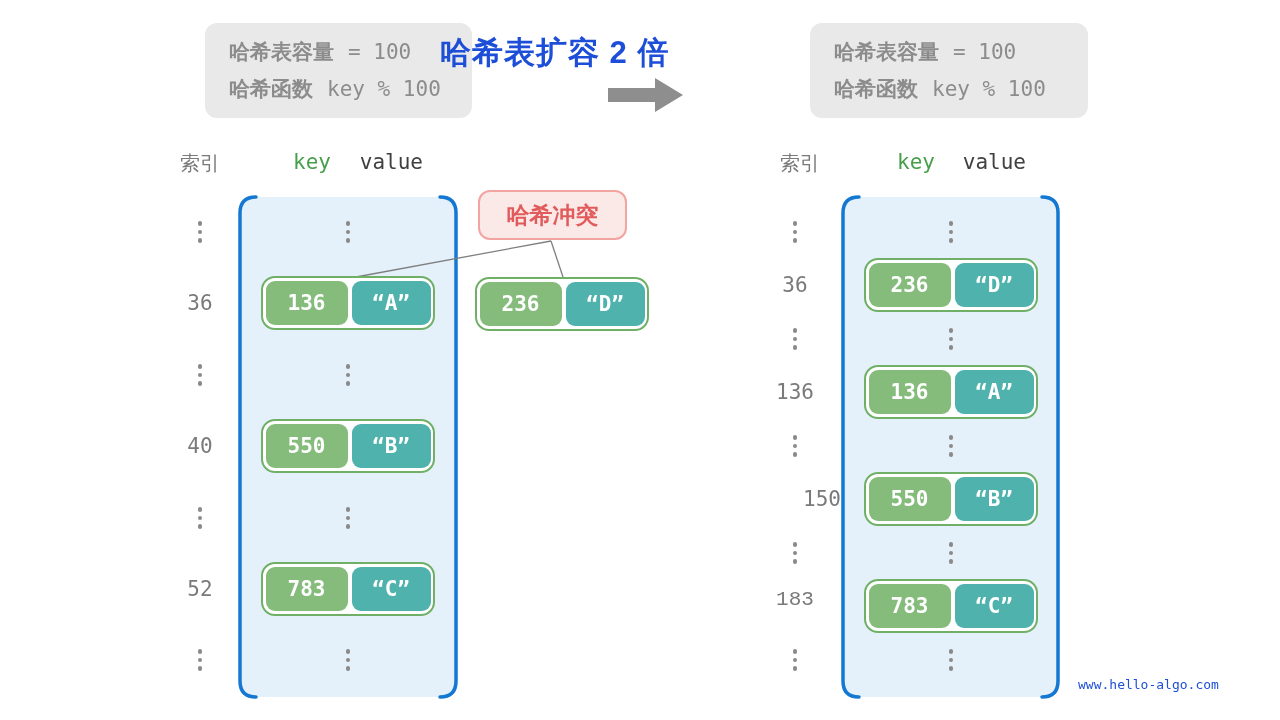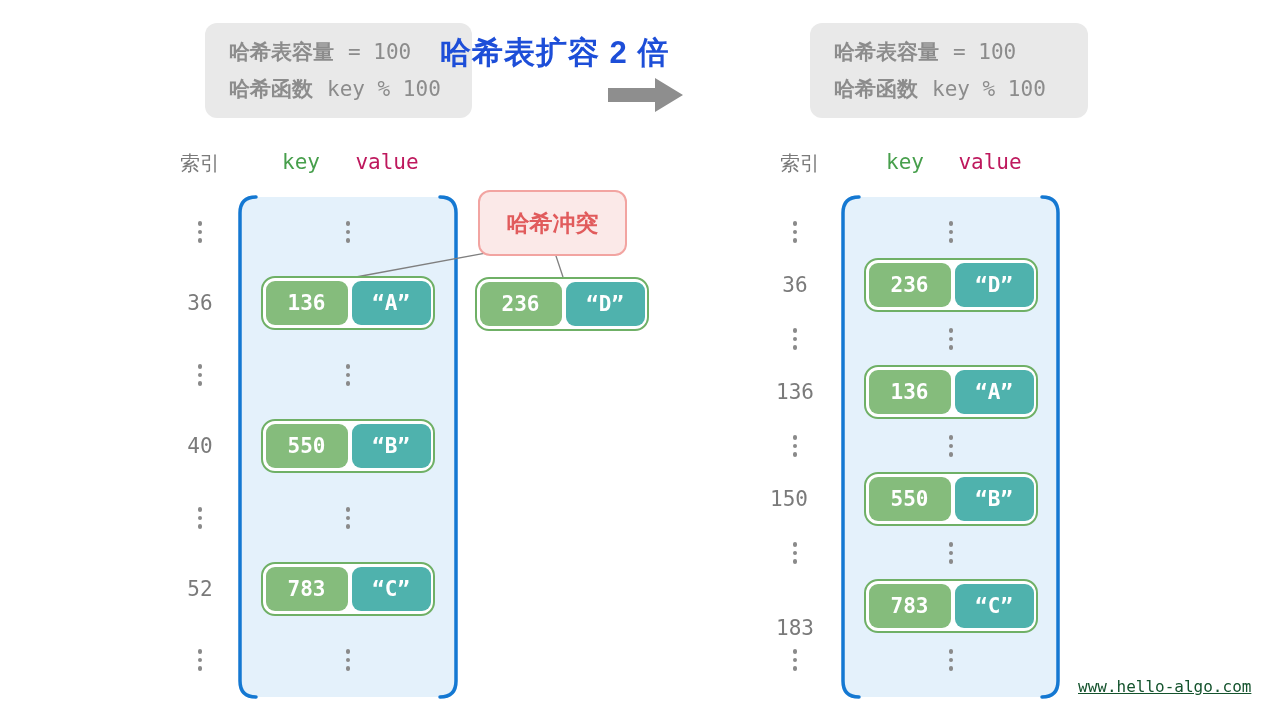--- a/index.html
+++ b/index.html
@@ -15,23 +15,23 @@
   }
   .cap-line{display:flex;align-items:baseline;white-space:nowrap;}
   .cap-label{font-weight:bold;font-size:21px;color:#8c8c8c;}
   .cap-val{font-family:"DejaVu Sans Mono",monospace;font-size:21px;color:#8c8c8c;margin-left:14px;}
   
   .title{
     font-weight:bold;font-size:31px;color:#1d4ed8;text-align:left;letter-spacing:1px;z-index:10;
   }
   
   .hdr{font-size:20px;color:#7a7a7a;text-align:center;z-index:10;}
-  .hdr-mono{font-family:"DejaVu Sans Mono",monospace;font-size:21px;text-align:center;z-index:10;}
+  .hdr-mono{font-family:"DejaVu Sans Mono",monospace;font-size:21px;text-align:right;z-index:10;}
   .hdr-key{color:#479f4c;}
-  .hdr-value{color:#be185d;}
+  .hdr-value{color:#404040;}
   
   .bucket-fill{background:#e4f1fb;border-radius:14px;z-index:1;}
   
   .idx{
     font-family:"DejaVu Sans Mono",monospace;font-size:21px;color:#7a7a7a;
     text-align:center;line-height:26px;z-index:10;
   }
   
   .pair{
     width:174px;height:54px;background:#ffffff;border:2px solid #6fb066;border-radius:14px;
@@ -41,27 +41,27 @@
     height:44px;border-radius:9px;color:#ffffff;font-family:"DejaVu Sans Mono",monospace;
     font-weight:bold;font-size:21px;display:flex;align-items:center;justify-content:center;
   }
   .key-cell{width:82px;background:#85bc7c;}
   .val-cell{width:79px;background:#4fb2ad;}
   
   .dots{display:flex;flex-direction:column;align-items:center;gap:4px;width:8px;z-index:10;}
   .dots i{display:block;width:4.5px;height:4.5px;border-radius:50%;background:#8a8a8a;}
   
   .badge{
-    width:149px;height:66px;background:#fbe9e8;border:2px solid #f2a4a1;border-radius:12px;
+    width:149px;height:50px;background:#fbe9e8;border:2px solid #f2a4a1;border-radius:12px;
     box-sizing:border-box;display:flex;align-items:center;justify-content:center;
     font-weight:bold;font-size:23px;color:#e15b5c;z-index:10;
   }
   
   .watermark{
-    font-family:"DejaVu Sans Mono",monospace;font-size:16px;color:#14532d;z-index:10;text-decoration:underline;
+    font-family:"DejaVu Sans Mono",monospace;font-size:13px;color:#1d4ed8;z-index:10;
   }
   svg.overlay{position:absolute;left:0;top:0;z-index:5;pointer-events:none;}
 </style>
 </head>
 <body>
 
 <div id="stage">
 
   <div class="bucket-fill abs" style="left:240px;top:197px;width:216px;height:500px;"></div>
   <div class="bucket-fill abs" style="left:843px;top:197px;width:216px;height:500px;"></div>
@@ -218,38 +218,38 @@
       <i></i>
       <i></i>
       <i></i>
     </div>
   <div class="dots abs" style="left:947px;top:435px;">
       <i></i>
       <i></i>
       <i></i>
     </div>
 
-  <div class="idx abs" style="left:759px;top:486px;width:60px;">150</div>
+  <div class="idx abs" style="left:792px;top:486px;width:60px;">150</div>
   <div class="pair abs" style="left:864px;top:472px;">
     <div class="cell key-cell">550</div>
     <div class="cell val-cell">“B”</div>
   </div>
 
   <div class="dots abs" style="left:791px;top:542px;">
       <i></i>
       <i></i>
       <i></i>
     </div>
   <div class="dots abs" style="left:947px;top:542px;">
       <i></i>
       <i></i>
       <i></i>
     </div>
 
-  <div class="idx abs" style="left:765px;top:615px;width:60px;">183</div>
+  <div class="idx abs" style="left:765px;top:587px;width:60px;font-family:Liberation Mono, monospace;">183</div>
   <div class="pair abs" style="left:864px;top:579px;">
     <div class="cell key-cell">783</div>
     <div class="cell val-cell">“C”</div>
   </div>
 
   <div class="dots abs" style="left:791px;top:649px;">
       <i></i>
       <i></i>
       <i></i>
     </div>

